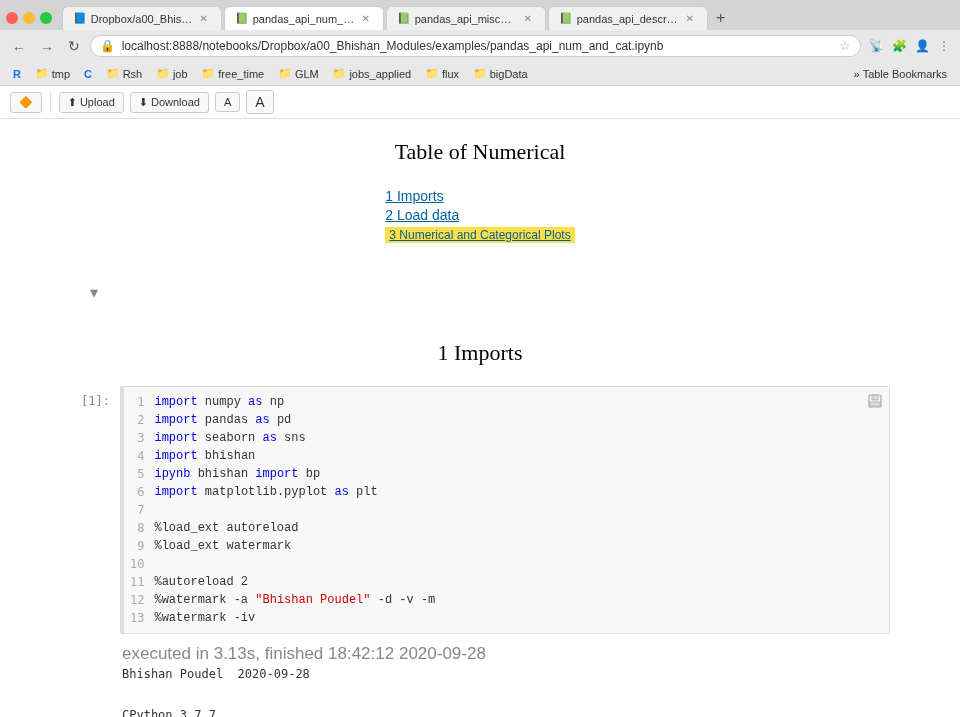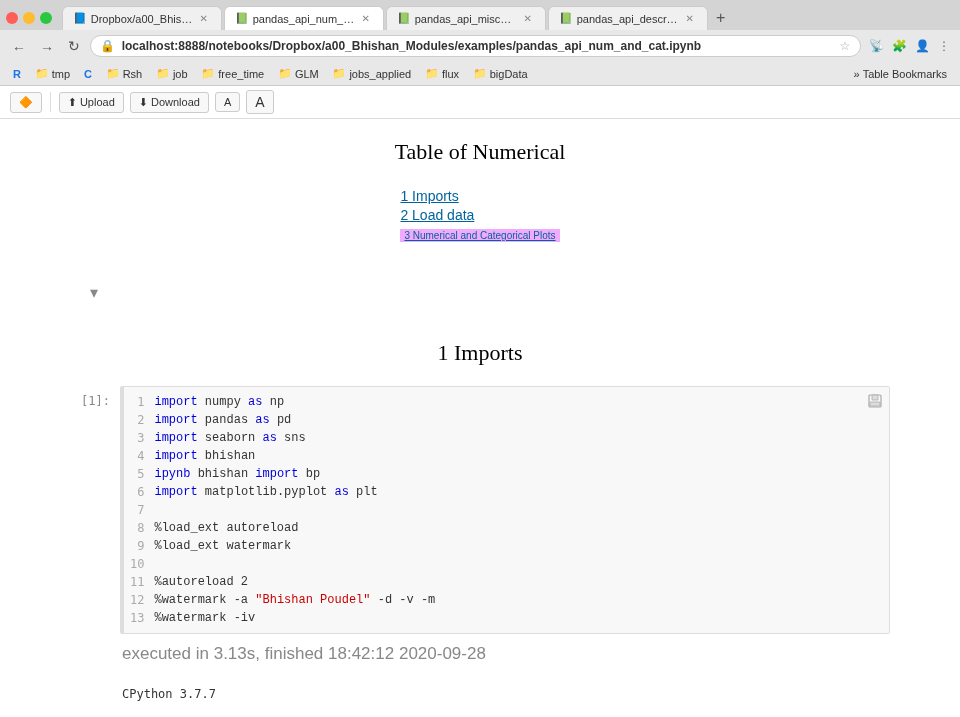--- a/index.html
+++ b/index.html
@@ -12,21 +12,21 @@
     .tl-green { background: #28c840; }
     .tab { display: flex; align-items: center; background: #f0f0f0; border-radius: 6px 6px 0 0; padding: 5px 10px; font-size: 11px; color: #333; max-width: 160px; min-width: 120px; gap: 4px; cursor: pointer; border: 1px solid #ccc; border-bottom: none; }
     .tab.active { background: #fff; }
     .tab-title { flex: 1; overflow: hidden; text-overflow: ellipsis; white-space: nowrap; font-size: 11px; }
     .tab-close { font-size: 10px; color: #888; cursor: pointer; padding: 1px 3px; }
     .tab-new { background: none; border: none; font-size: 16px; color: #555; cursor: pointer; padding: 0 6px; }
 
     .address-bar { display: flex; align-items: center; padding: 5px 8px; gap: 6px; background: #e8e8e8; }
     .nav-btn { background: none; border: none; cursor: pointer; color: #555; font-size: 14px; padding: 2px 4px; }
     .url-box { flex: 1; display: flex; align-items: center; background: #fff; border: 1px solid #ccc; border-radius: 12px; padding: 3px 10px; font-size: 12px; color: #333; gap: 6px; }
-    .url-text { flex: 1; font-size: 12px; color: #333; font-weight: bold; }
+    .url-text { flex: 1; font-size: 12px; color: #333; }
     .bookmark-icon { font-size: 12px; color: #aaa; cursor: pointer; }
     .address-icons { display: flex; gap: 4px; align-items: center; }
     .addr-icon { font-size: 12px; color: #666; cursor: pointer; padding: 2px; }
 
     
     .bookmarks-bar { display: flex; align-items: center; padding: 3px 8px; background: #e8e8e8; border-bottom: 1px solid #ccc; gap: 4px; font-size: 11px; color: #333; overflow: hidden; }
     .bm-item { display: flex; align-items: center; gap: 3px; cursor: pointer; padding: 2px 5px; border-radius: 3px; white-space: nowrap; }
     .bm-other { margin-left: auto; }
 
     
@@ -37,21 +37,21 @@
     
     .notebook-area { background: #fff; overflow-y: auto; height: calc(717px - 118px); }
     .notebook-content { max-width: 900px; margin: 0 auto; padding: 20px 40px; }
 
     
     .toc-section { text-align: center; margin-bottom: 30px; }
     .toc-title { font-size: 22px; font-weight: normal; margin-bottom: 20px; font-family: serif; }
     .toc-list { display: inline-block; text-align: left; }
     .toc-item { margin: 3px 0; font-size: 14px; }
     .toc-link { color: #00639e; text-decoration: underline; cursor: pointer; font-size: 14px; }
-    .toc-highlight { background: #f0abfc; padding: 1px 4px; font-size: 10px; }
+    .toc-highlight { background: #fde047; padding: 1px 4px; font-size: 12px; }
 
     
     .section-header { text-align: center; font-size: 22px; font-weight: normal; margin: 30px 0 20px 0; font-family: serif; }
 
     
     .cell { margin: 10px 0; display: flex; gap: 10px; }
     .cell-label { color: #888; font-size: 12px; min-width: 40px; text-align: right; padding-top: 8px; font-family: monospace; }
     .cell-content { flex: 1; border: 1px solid #ddd; border-radius: 2px; background: #f8f8f8; }
     .code-area { border-left: 3px solid #ddd; background: #f8f8f8; }
     .code-block { display: flex; padding: 6px; }
@@ -238,20 +238,21 @@
               <rect x="5" y="2" width="6" height="5" rx="0.5" fill="#ddd" stroke="#aaa" stroke-width="0.8"></rect>
               <rect x="3" y="9" width="10" height="4" rx="0.5" fill="#ddd" stroke="#aaa" stroke-width="0.8"></rect>
             </svg>
           </div>
         </div>
       </div>
 
       <div class="executed-label">executed in 3.13s, finished 18:42:12 2020-09-28</div>
 
       <div class="output-text">
+        <div>Bhishan Poudel&nbsp;&nbsp;2020-09-28</div>
         <div>&nbsp;</div>
         <div>CPython 3.7.7</div>
 
       </div>
 
     </div>
   </div>
 
 </div>
 

